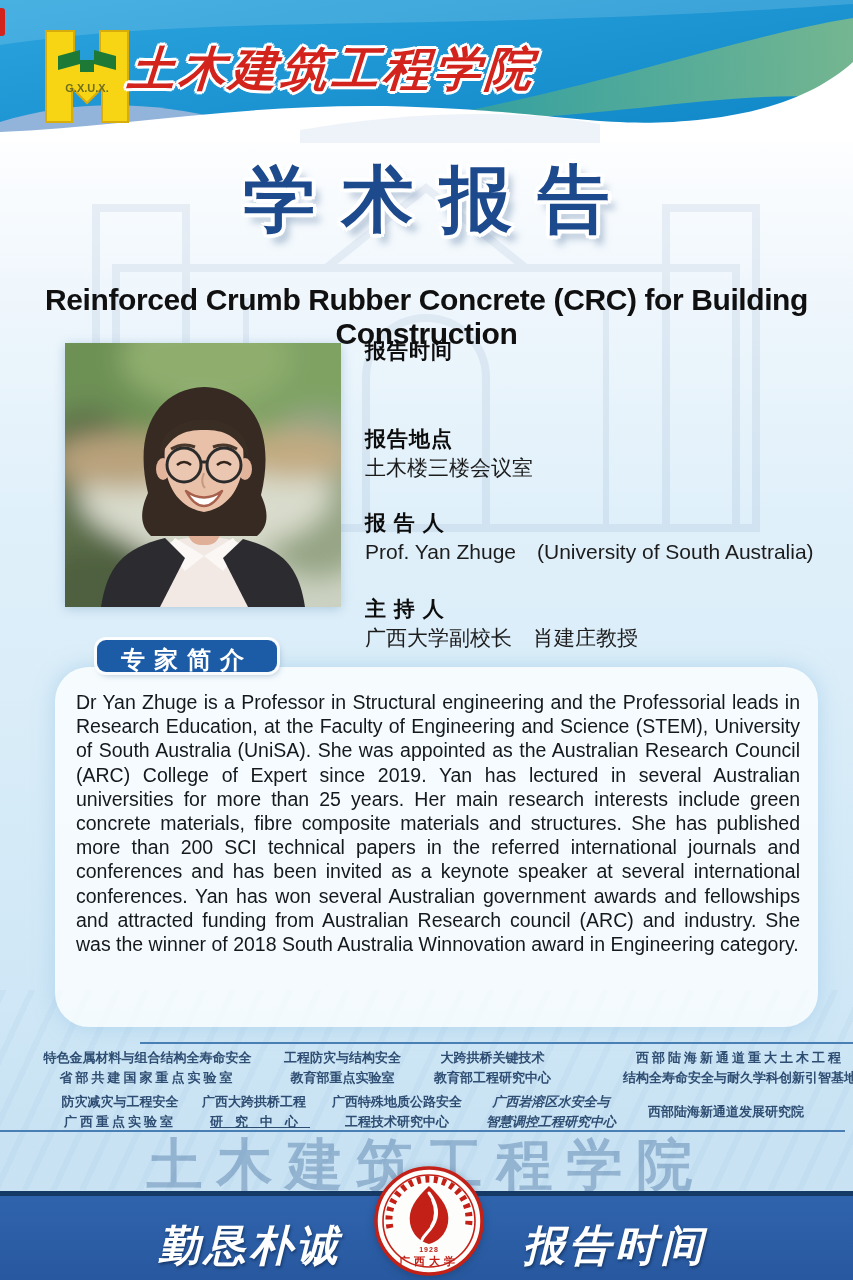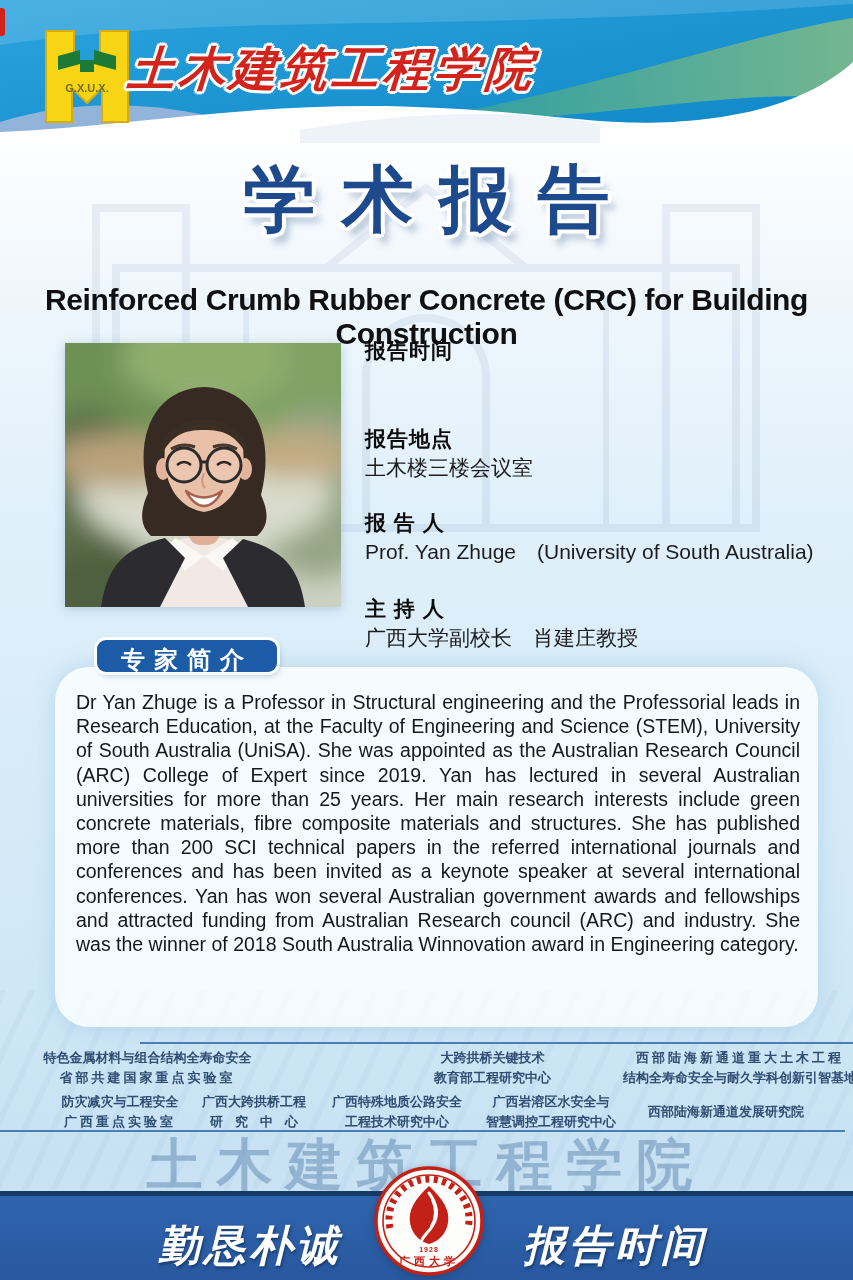--- a/index.html
+++ b/index.html
@@ -51,21 +51,21 @@
   }
   
   .rule{height:2px;background:#4a7fb5;z-index:2;}
   .rule-top{left:140px;top:1042px;width:713px;}
   .rule-bottom{left:0;top:1130px;width:845px;}
   .lab{
     position:absolute;text-align:center;font-family:"Liberation Serif","DejaVu Serif",serif;
     font-weight:bold;font-size:13px;line-height:20px;color:#2e4d72;z-index:2;
   }
   .sp3{letter-spacing:3px;}
-  .sp10{letter-spacing:12px;text-indent:12px;}
+  .sp10{letter-spacing:12px;text-indent:12px;text-decoration:underline;}
   .lab .l2:empty{display:none;}
   .steel-texture{left:0;top:990px;width:853px;height:200px;
     background:repeating-linear-gradient(115deg,rgba(110,155,200,.07) 0 6px,rgba(255,255,255,0) 6px 26px);}
   
   .ghost-band{left:0;top:1128px;width:853px;text-align:center;z-index:1;}
   .ghost-title{font-size:56px;font-weight:900;letter-spacing:14px;color:rgba(27,73,134,.30);}
   .ghost-sub{margin-top:2px;font-size:13px;font-weight:bold;letter-spacing:3.5px;color:rgba(27,73,134,.42);}
   .navy-line{left:0;top:1191px;width:853px;height:5px;background:#163a66;z-index:4;}
   .footer-band{left:0;top:1196px;width:853px;height:84px;background:linear-gradient(180deg,#2f64ad,#28589f);z-index:3;}
   .motto{
@@ -182,20 +182,24 @@
   <div class="abs bio-text">Dr Yan Zhuge is a Professor in Structural engineering and the Professorial leads in Research Education, at the Faculty of Engineering and Science (STEM), University of South Australia (UniSA). She was appointed as the Australian Research Council (ARC) College of Expert since 2019.  Yan has lectured in several Australian universities for more than 25 years. Her main research interests include green concrete materials, fibre composite materials and structures. She has published more than 200 SCI technical papers in the referred international journals and conferences and has been invited as a keynote speaker at several international conferences. Yan has won several Australian government awards and fellowships and attracted funding from Australian Research council (ARC) and industry. She was the winner of 2018 South Australia Winnovation award in Engineering category.</div>
 
   <div class="abs steel-texture"></div>
   <div class="abs rule rule-top"></div>
   <div class="abs rule rule-bottom"></div>
 
   <div class="lab" style="left:40px;top:1048px;width:215px;">
     <div class="l1">特色金属材料与组合结构全寿命安全</div>
     <div class="l2 sp3">省部共建国家重点实验室</div>
   </div>
+  <div class="lab" style="left:270px;top:1048px;width:145px;">
+    <div class="l1">工程防灾与结构安全</div>
+    <div class="l2">教育部重点实验室</div>
+  </div>
   <div class="lab" style="left:430px;top:1048px;width:125px;">
     <div class="l1">大跨拱桥关键技术</div>
     <div class="l2">教育部工程研究中心</div>
   </div>
   <div class="lab" style="left:575px;top:1048px;width:242px;margin-left:44px;">
     <div class="l1 sp3">西部陆海新通道重大土木工程</div>
     <div class="l2">结构全寿命安全与耐久学科创新引智基地</div>
   </div>
 
   <div class="lab" style="left:55px;top:1092px;width:130px;">
@@ -203,21 +207,21 @@
     <div class="l2 sp3">广西重点实验室</div>
   </div>
   <div class="lab" style="left:195px;top:1092px;width:118px;">
     <div class="l1">广西大跨拱桥工程</div>
     <div class="l2 sp10">研究中心</div>
   </div>
   <div class="lab" style="left:328px;top:1092px;width:138px;">
     <div class="l1">广西特殊地质公路安全</div>
     <div class="l2">工程技术研究中心</div>
   </div>
-  <div class="lab" style="left:480px;top:1092px;width:142px;">
+  <div class="lab" style="left:480px;top:1092px;width:142px;font-style:italic;">
     <div class="l1">广西岩溶区水安全与</div>
     <div class="l2">智慧调控工程研究中心</div>
   </div>
   <div class="lab" style="left:635px;top:1102px;width:182px;">
     <div class="l1">西部陆海新通道发展研究院</div>
 
   </div>
 
   <div class="abs ghost-band">
     <div class="ghost-title">土木建筑工程学院</div>

